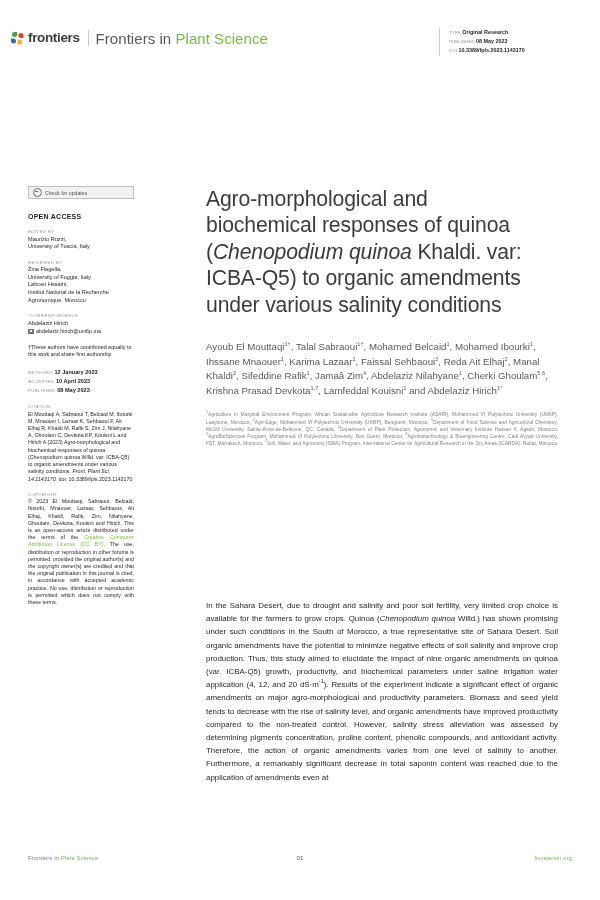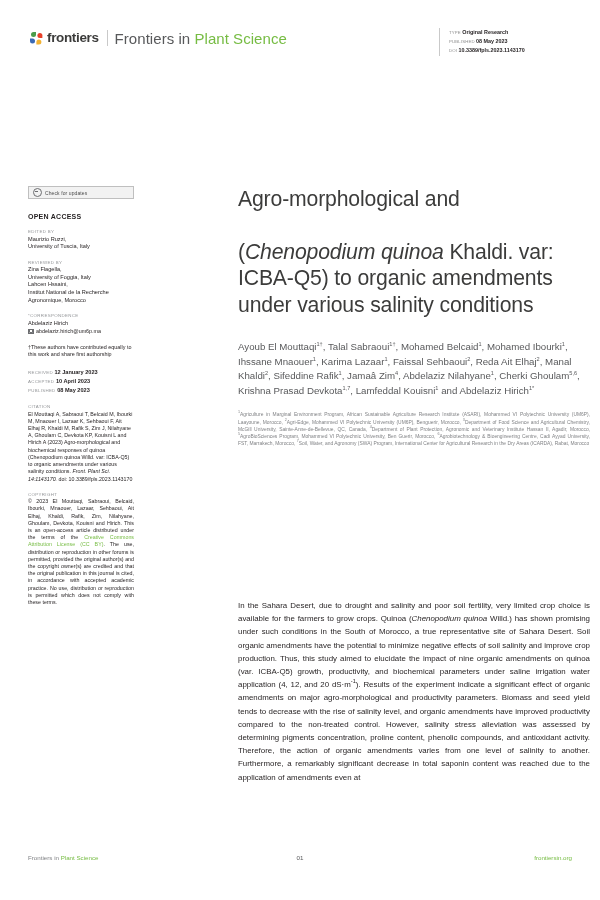--- a/index.html
+++ b/index.html
@@ -13,21 +13,21 @@
     position: relative;
     font-family: "Liberation Sans", sans-serif;
     color: #231f20;
     overflow: hidden;
   }
 
   
   .header {
     position: absolute;
     top: 28px;
-    left: 30px;
+    left: 11px;
     right: 28px;
     height: 34px;
   }
   .brand-row {
     position: absolute;
     left: 0;
     top: 0;
     display: flex;
     align-items: center;
     height: 20px;
@@ -204,21 +204,21 @@
     font-size: 5.3px;
     line-height: 7.2px;
     color: #231f20;
     text-align: justify;
   }
   .lnk { color: #76bc43; }
 
   
   .main {
     position: absolute;
-    left: 238px;
+    left: 206px;
     top: 186px;
     width: 352px;
   }
   .title {
     font-size: 21.2px;
     line-height: 26.4px;
     font-weight: normal;
     color: #3c3c3b;
     letter-spacing: -0.15px;
     margin: 0 0 22px 0;
@@ -370,21 +370,21 @@
       <span>© 2023 El Mouttaqi, Sabraoui, Belcaid, Ibourki, Mnaouer, Lazaar, Sehbaoui, Ait Elhaj, Khaldi, Rafik, Zim, Nilahyane, Ghoulam, Devkota, Kouisni and Hirich. This is an open-access article distributed under the terms of the </span><span class="lnk">Creative Commons Attribution License (CC BY)</span><span>. The use, distribution or reproduction in other forums is permitted, provided the original author(s) and the copyright owner(s) are credited and that the original publication in this journal is cited, in accordance with accepted academic practice. No use, distribution or reproduction is permitted which does not comply with these terms.</span>
     </div>
   </div>
 
 </div>
 
 <div class="main">
 
   <h1 class="title">
     <span>Agro-morphological and</span><br>
-    <br>
+    <span>biochemical responses of quinoa</span><br>
     (<span class="ital">Chenopodium quinoa</span><span> Khaldi. var:</span><br>
     <span>ICBA-Q5) to organic amendments under various salinity conditions</span>
   </h1>
 
   <div class="authors">Ayoub El Mouttaqi<sup>1†</sup>, Talal Sabraoui<sup>1†</sup>, Mohamed Belcaid<sup>1</sup>, Mohamed Ibourki<sup>1</sup>, Ihssane Mnaouer<sup>1</sup>, Karima Lazaar<sup>1</sup>, Faissal Sehbaoui<sup>2</sup>, Reda Ait Elhaj<sup>2</sup>, Manal Khaldi<sup>2</sup>, Sifeddine Rafik<sup>1</sup>, Jamaâ Zim<sup>4</sup>, Abdelaziz Nilahyane<sup>1</sup>, Cherki Ghoulam<sup>5,6</sup>, Krishna Prasad Devkota<sup>1,7</sup>, Lamfeddal Kouisni<sup>1</sup> and Abdelaziz Hirich<sup>1*</sup></div>
 
   <div class="affiliations"><sup>1</sup>Agriculture in Marginal Environment Program, African Sustainable Agriculture Research Institute (ASARI), Mohammed VI Polytechnic University (UM6P), Laayoune, Morocco, <sup>2</sup>Agri-Edge, Mohammed VI Polytechnic University (UM6P), Benguerir, Morocco, <sup>3</sup>Department of Food Science and Agricultural Chemistry, McGill University, Sainte-Anne-de-Bellevue, QC, Canada, <sup>4</sup>Department of Plant Protection, Agronomic and Veterinary Institute Hassan II, Agadir, Morocco, <sup>5</sup>AgroBioSciences Program, Mohammed VI Polytechnic University, Ben Guerir, Morocco, <sup>6</sup>Agrobiotechnology &amp; Bioengineering Centre, Cadi Ayyad University, FST, Marrakech, Morocco, <sup>7</sup>Soil, Water, and Agronomy (SWA) Program, International Center for Agricultural Research in the Dry Areas (ICARDA), Rabat, Morocco</div>
 
   <div class="abstract">In the Sahara Desert, due to drought and salinity and poor soil fertility, very limited crop choice is available for the farmers to grow crops. Quinoa (<span class="ital">Chenopodium quinoa</span> Willd.) has shown promising under such conditions in the South of Morocco, a true representative site of Sahara Desert. Soil organic amendments have the potential to minimize negative effects of soil salinity and improve crop production. Thus, this study aimed to elucidate the impact of nine organic amendments on quinoa (var. ICBA-Q5) growth, productivity, and biochemical parameters under saline irrigation water application (4, 12, and 20 dS·m<sup>-1</sup>). Results of the experiment indicate a significant effect of organic amendments on major agro-morphological and productivity parameters. Biomass and seed yield tends to decrease with the rise of salinity level, and organic amendments have improved productivity compared to the non-treated control. However, salinity stress alleviation was assessed by determining pigments concentration, proline content, phenolic compounds, and antioxidant activity. Therefore, the action of organic amendments varies from one level of salinity to another. Furthermore, a remarkably significant decrease in total saponin content was reached due to the application of amendments even at</div>
 

